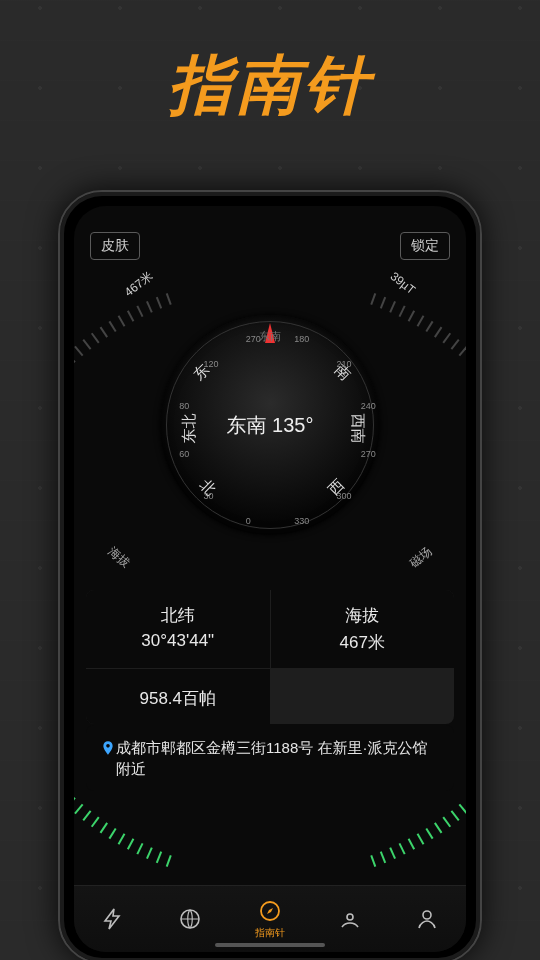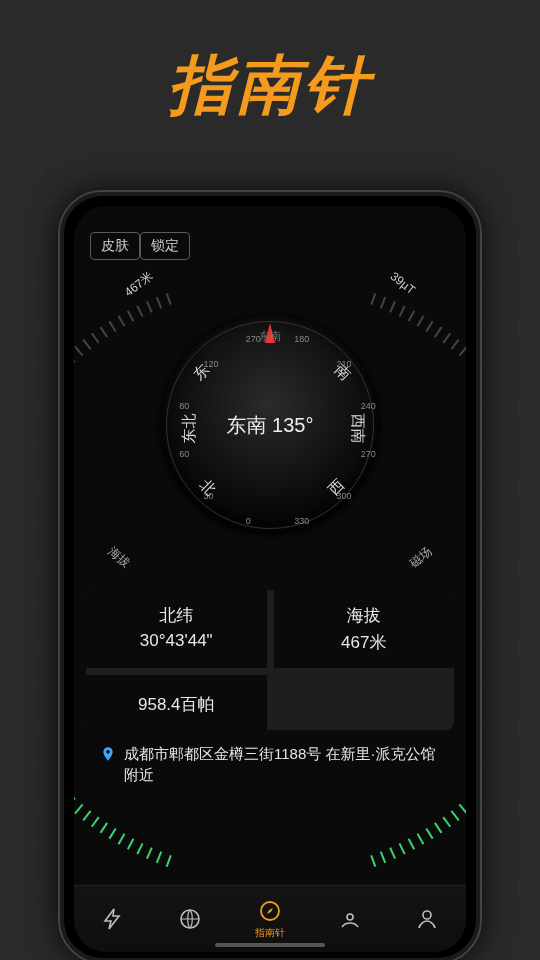--- a/index.html
+++ b/index.html
@@ -10,44 +10,44 @@
     #2a2a2a;
     filter:contrast(1) brightness(1);}
   .hero{position:relative;text-align:center;padding-top:42px}
   .hero-title{font-size:64px;font-weight:700;font-style:italic;color:#f49b1e;letter-spacing:4px;margin:0}
   .hero-sub{font-size:28px;color:#d8d8d8;margin-top:8px;letter-spacing:2px}
   
   .phone{position:absolute;left:50%;top:190px;transform:translateX(-50%);width:420px;height:770px;border-radius:44px;background:#000;border:2px solid #444;box-shadow:0 0 30px rgba(0,0,0,.8),inset 0 0 0 4px #1b1b1b}
   .screen{position:absolute;inset:14px 14px 10px 14px;border-radius:32px;background:#0a0a0a;overflow:hidden}
   .notch{position:absolute;top:16px;left:50%;transform:translateX(-50%);width:9px;height:9px;border-radius:50%;background:#222}
   
-  .topbar{display:flex;align-items:center;padding:26px 16px 0}
+  .topbar{display:flex;justify-content:space-between;align-items:center;padding:26px 16px 0}
   .chip{border:1px solid #5a5a5a;border-radius:4px;padding:4px 10px;color:#cfcfcf;font-size:14px}
   .weather{color:#e6e6e6;font-size:17px;display:flex;align-items:center;gap:6px}
   .weather-icon{width:18px;height:18px}
   
   .compass-wrap{position:relative;width:370px;height:310px;margin:10px auto 0}
   .outer-ticks{position:absolute;inset:0}
   .outer-tick{position:absolute;left:50%;top:50%;width:2px;height:12px;background:#444;transform-origin:50% 155px}
   .outer-tick.lit{background:#3cd46b}
   .arc-label{position:absolute;font-size:12px;color:#a8a8a8}
   .arc-val{position:absolute;font-size:12px;color:#d0d0d0}
   .dial{position:absolute;left:50%;top:50%;width:220px;height:220px;margin:-110px 0 0 -110px;border-radius:50%;background:radial-gradient(circle at 50% 40%,#2b2b2b,#050505 70%);box-shadow:inset 0 0 12px #000,0 0 6px #000}
   .dial-ring{position:absolute;inset:6px;border-radius:50%;border:1px solid #333}
   .center-text{position:absolute;inset:0;display:flex;align-items:center;justify-content:center;color:#eee;font-size:20px}
   .tiny-label{position:absolute;font-size:11px;color:#777}
   .cardinal{position:absolute;font-size:15px;color:#ddd;font-weight:500}
   .needle{position:absolute;left:50%;top:8px;width:0;height:0;border-left:5px solid transparent;border-right:5px solid transparent;border-bottom:20px solid #e33;transform:translateX(-50%)}
   .deg-tick{position:absolute;left:50%;top:50%;font-size:9px;color:#888}
   
-  .grid{display:grid;grid-template-columns:1fr 1fr;gap:7px;background:#1e1e1e;margin:10px 12px 0;border-radius:8px;overflow:hidden}
+  .grid{display:grid;grid-template-columns:1fr 1fr;gap:1px;background:#1e1e1e;margin:10px 12px 0;border-radius:8px;overflow:hidden}
   .cell{background:#0a0a0a;text-align:center;padding:14px 4px}
   .cell .lab{color:#eaeaea;font-size:17px}
   .cell .val{color:#e8e8e8;font-size:17px;margin-top:4px}
-  .addr-row{display:flex;align-items:flex-start;gap:8px;background:#0a0a0a;margin:1px 12px 0;border-radius:8px;padding:12px 14px;color:#e6e6e6;font-size:15px;line-height:1.4}
+  .addr-row{display:flex;align-items:flex-start;background:#0a0a0a;margin:1px 12px 0;border-radius:8px;padding:12px 14px;color:#e6e6e6;font-size:15px;line-height:1.4}
   .pin-icon{width:16px;height:18px;flex:none;margin-top:2px}
   
   .nav{position:absolute;bottom:0;left:0;right:0;height:66px;background:linear-gradient(#141414,#0e0e0e);display:flex;justify-content:space-around;align-items:center;border-top:1px solid #222}
   .nav-item{display:flex;flex-direction:column;align-items:center;gap:3px;color:#bdbdbd}
   .nav-item.active{color:#f49b1e}
   .nav-ico{width:24px;height:24px}
   .nav-lbl{font-size:10px}
   .home-ind{position:absolute;bottom:5px;left:50%;transform:translateX(-50%);width:110px;height:4px;border-radius:2px;background:#555}
 </style>
 </head>

